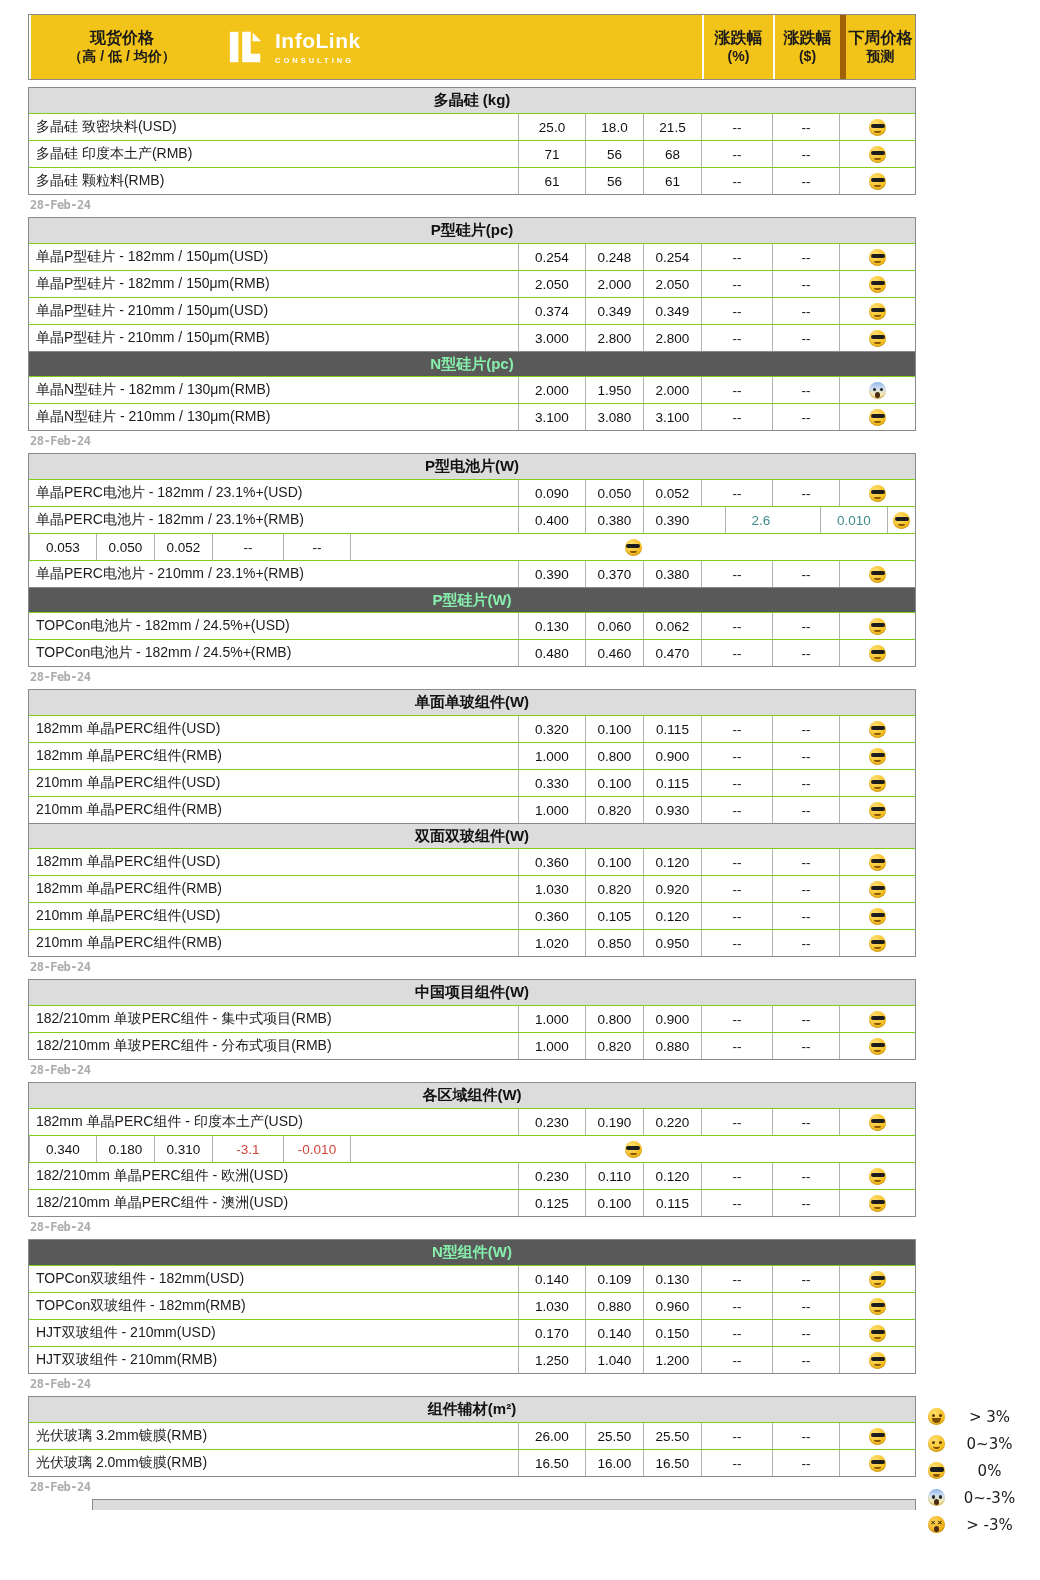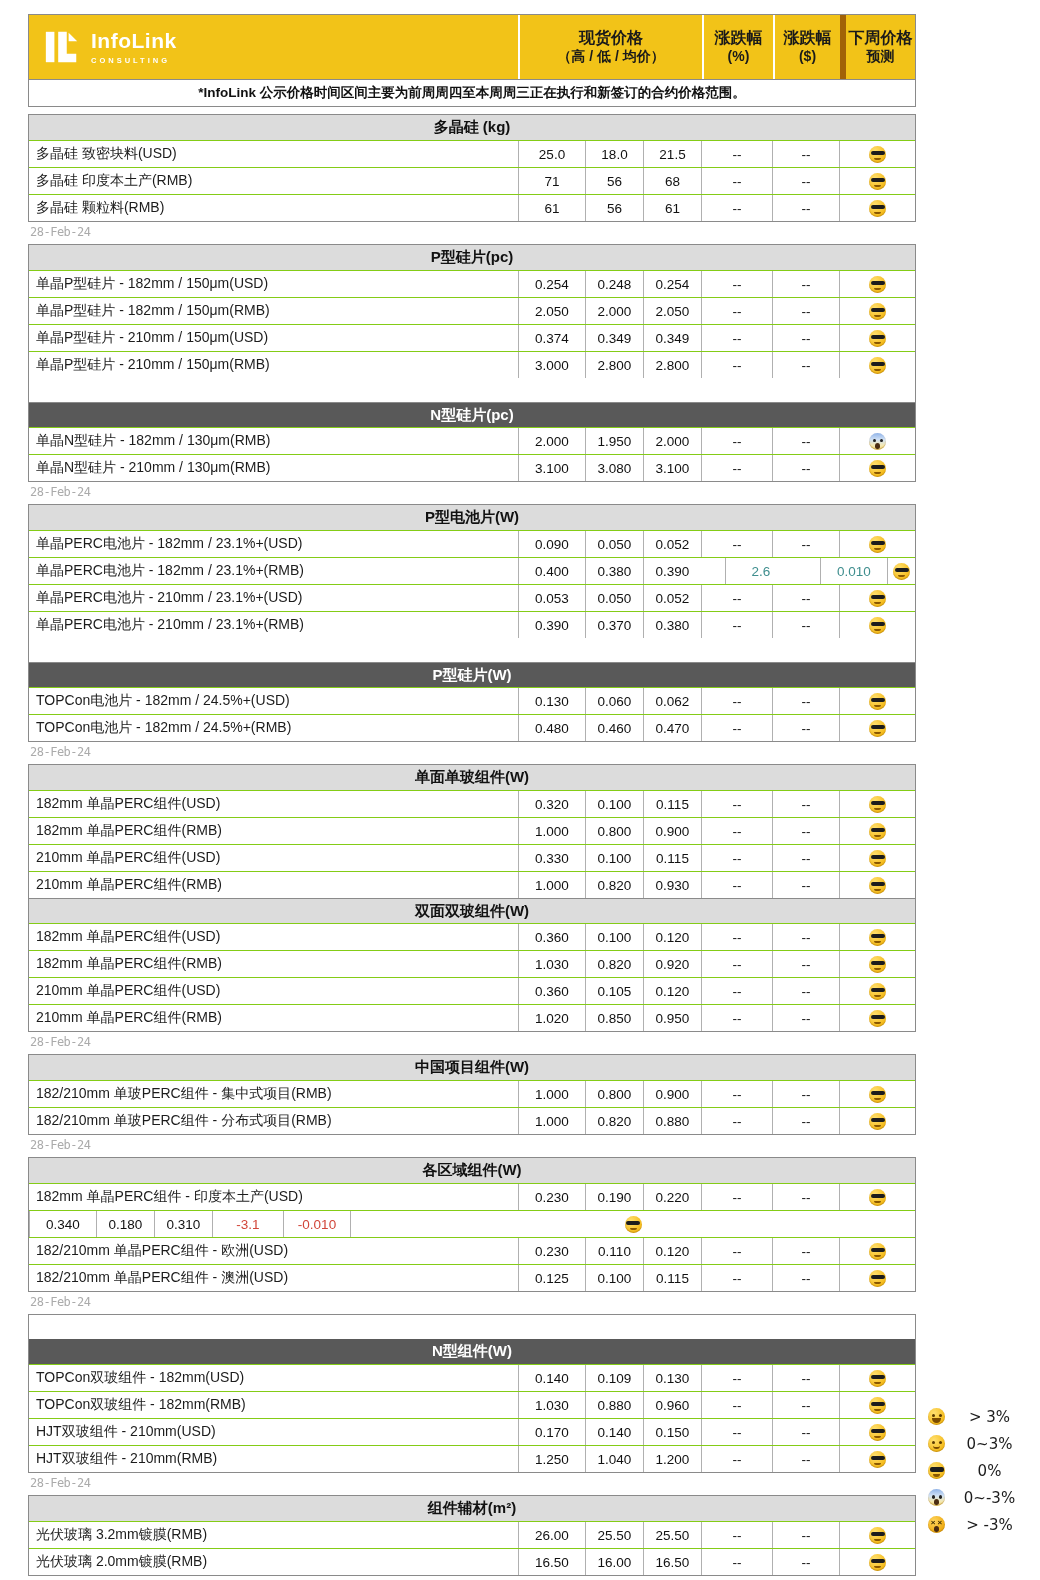--- a/index.html
+++ b/index.html
@@ -25,35 +25,35 @@
   .logo-sub { color: #fff; font-size: 7.5px; letter-spacing: 3px; margin-top: 2px; }
   .note-row { height: 27px; display: flex; align-items: center; justify-content: center;
     background: #fff; border-top: 1px solid #8a8a8a; font-size: 13.5px; font-weight: bold; }
 
   
   .block { border: 1px solid #8a8a8a; margin-top: 0; }
   .blocks-area { margin-top: 7px; }
   .sec-header { height: 25px; display: flex; align-items: center; justify-content: center;
     font-size: 15px; font-weight: bold; }
   .sec-header.light { background: #DCDCDC; color: #111; border-top: 1px solid #8a8a8a; text-align: right; }
-  .sec-header.dark { background: #595959; color: #ffffff; border-top: 1px solid #8a8a8a; margin-top: 24px; }
+  .sec-header.dark { background: #595959; color: #86efac; border-top: 1px solid #8a8a8a; }
   .block > .sec-header:first-child { border-top: none; }
   .row { display: flex; height: 27px; border-top: 1px solid #84cc16; background: #fff; }
   .cell { display: flex; align-items: center; justify-content: center; font-size: 13.5px; }
   .c-name { width: 489px; justify-content: flex-start; padding-left: 7px; font-size: 14px; color: #1c1c1c; }
   .c-high { width: 67px; border-left: 1px solid #b0b0b0; }
   .c-low  { width: 58px; border-left: 1px solid #b0b0b0; }
   .c-avg  { width: 58px; border-left: 1px solid #b0b0b0; }
   .c-pct  { width: 71px; border-left: 1px solid #b0b0b0; }
   .c-chg  { width: 67px; border-left: 1px solid #b0b0b0; }
   .c-mood { flex: 1; border-left: 1px solid #b0b0b0; }
   .trend-up { color: #3F8E8E; margin-left: 24px; }
   .trend-down { color: #D1463A; }
   .date-label { font-size: 12px; color: #ababab; padding: 3px 0 0 2px; height: 22px;
-    font-family: "DejaVu Sans Mono", "Liberation Mono", monospace; letter-spacing: -0.5px; }
+    font-family: "DejaVu Sans Mono", "Liberation Mono", monospace; letter-spacing: -0.5px; font-weight: bold; }
   .bottom-strip { height: 11px; background: #DCDCDC; border: 1px solid #8a8a8a; border-bottom: none; margin-left: 64px; }
 
   
   .emoji { width: 17px; height: 17px; border-radius: 50%; display: inline-block; position: relative;
     background: radial-gradient(circle at 35% 30%, #ffe070, #f5bc1d 68%, #e2a70f);
     box-shadow: inset 0 -1px 1px rgba(150,100,0,.45); }
   .emoji-sunglasses::before { content: ""; position: absolute; top: 5px; left: 1.5px; width: 14px; height: 4.5px;
     background: #1c1c1c; border-radius: 2px; }
   .emoji-sunglasses::after { content: ""; position: absolute; bottom: 2.5px; left: 5px; width: 7px; height: 2.5px;
     background: #8a5800; border-radius: 0 0 7px 7px; }
@@ -84,49 +84,48 @@
     font-family: "DejaVu Sans", "Liberation Sans", sans-serif; }
 </style>
 </head>
 <body>
 
 <div class="page">
   <div class="table-wrap">
 
     <div class="top-block">
       <div class="head-row">
+        <div class="head-cell hc-spot">
+          <span class="l1">现货价格</span>
+          <span class="l2">（高 / 低 / 均价）</span>
+        </div>
         <div class="head-cell hc-logo">
           <svg width="38" height="34" viewBox="0 0 40 34">
             <path d="M3 1 L12 1 L12 33 L3 33 Z" fill="#ffffff"></path>
             <path d="M16 1 L25 1 L25 24 L35 24 L35 33 L16 33 Z" fill="#ffffff"></path>
             <path d="M27 2 L36 11 L27 11 Z" fill="#ffffff"></path>
           </svg>
           <span class="logo-text">
             <span class="logo-brand">InfoLink</span>
             <span class="logo-sub">CONSULTING</span>
           </span>
         </div>
-        <div class="head-cell hc-spot">
-          <span class="l1">现货价格</span>
-          <span class="l2">（高 / 低 / 均价）</span>
-        </div>
         <div class="head-cell hc-pct">
           <span class="l1">涨跌幅</span>
           <span class="l2">(%)</span>
         </div>
         <div class="head-cell hc-usd">
           <span class="l1">涨跌幅</span>
           <span class="l2">($)</span>
         </div>
         <div class="head-cell hc-fc">
           <span class="l1">下周价格</span>
           <span class="l2">预测</span>
         </div>
       </div>
-      <div class="note-row">*InfoLink 公示价格时间区间主要为前周周四至本周周三正在执行和新签订的合约价格范围。</div>
     </div>
 
     <div class="blocks-area" id="blocks">
         <div class="block">
           <div class="sec-header light">多晶硅 (kg)</div>
           <div class="row">
             <div class="cell c-name">多晶硅 致密块料(USD)</div>
             <div class="cell c-high">25.0</div>
             <div class="cell c-low">18.0</div>
             <div class="cell c-avg">21.5</div>
@@ -249,21 +248,20 @@
             <div class="cell c-high">0.400</div>
             <div class="cell c-low">0.380</div>
             <div class="cell c-avg">0.390</div>
             <div class="cell c-pct trend-up">2.6</div>
             <div class="cell c-chg trend-up">0.010</div>
             <div class="cell c-mood">
               <span class="emoji emoji-sunglasses"></span>
             </div>
           </div>
           <div class="row">
-            <div class="cell c-name">单晶PERC电池片 - 210mm / 23.1%+(USD)</div>
             <div class="cell c-high">0.053</div>
             <div class="cell c-low">0.050</div>
             <div class="cell c-avg">0.052</div>
             <div class="cell c-pct">--</div>
             <div class="cell c-chg">--</div>
             <div class="cell c-mood">
               <span class="emoji emoji-sunglasses"></span>
             </div>
           </div>
           <div class="row">

